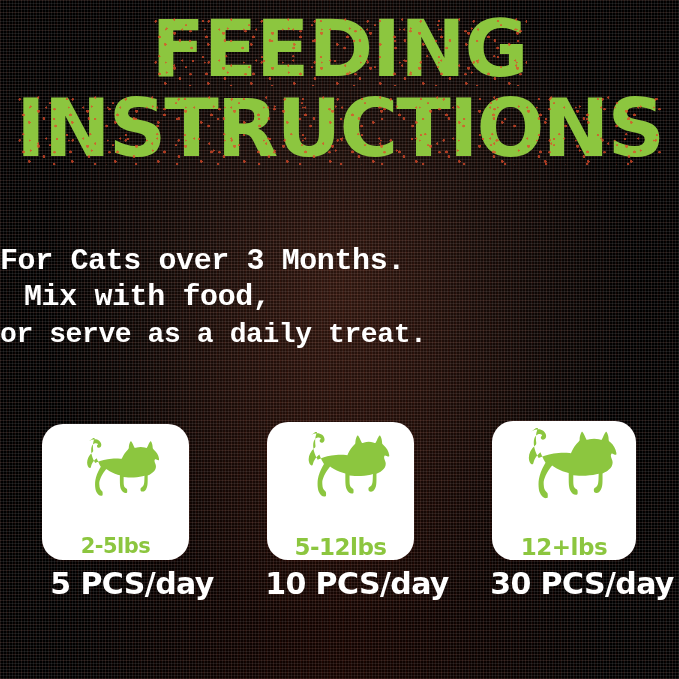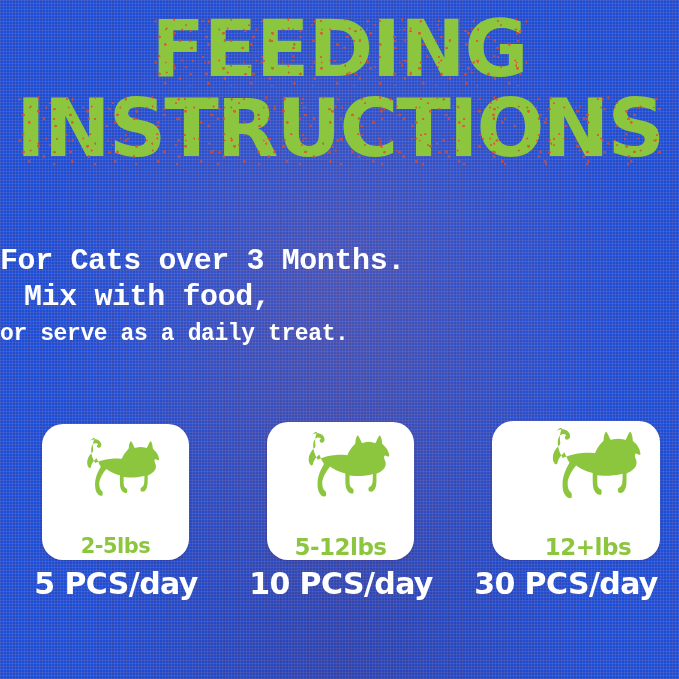--- a/index.html
+++ b/index.html
@@ -6,21 +6,21 @@
   html,body{margin:0;padding:0;}
   body{
     width:679px;height:679px;overflow:hidden;
     font-family:"Liberation Sans", sans-serif;
     background:#E04A29;
   }
 
   
   #poster{
     position:relative;width:679px;height:679px;overflow:hidden;
-    background-color:#1d4ed8;
+    background-color:#000000;
   }
   
   #poster::before{
     content:"";position:absolute;inset:0;z-index:0;pointer-events:none;
     background-image:
       repeating-linear-gradient(0deg, rgba(255,255,255,.085) 0px, rgba(255,255,255,.085) 1px, rgba(0,0,0,0) 1px, rgba(0,0,0,0) 3px),
       repeating-linear-gradient(90deg, rgba(255,255,255,.075) 0px, rgba(255,255,255,.075) 1px, rgba(0,0,0,0) 1px, rgba(0,0,0,0) 3px),
       repeating-linear-gradient(0deg, rgba(120,20,0,.10) 0px, rgba(120,20,0,.10) 1px, rgba(0,0,0,0) 1px, rgba(0,0,0,0) 6px),
       repeating-linear-gradient(90deg, rgba(120,20,0,.09) 0px, rgba(120,20,0,.09) 1px, rgba(0,0,0,0) 1px, rgba(0,0,0,0) 7px);
   }
@@ -78,21 +78,21 @@
   
   #subtitle{
     position:absolute;left:0;right:0;top:243px;
     color:#FFFFFF;
     font-family:Liberation Mono, monospace;
     font-weight:700;
   }
   .sub-line{display:block;white-space:nowrap;}
   .sub-1{font-size:30px;line-height:36px;letter-spacing:-.4px;}
   .sub-2{font-size:30px;line-height:37px;letter-spacing:-.4px;padding-left:24px;}
-  .sub-3{font-size:23px;line-height:37px;letter-spacing:-.4px;}
+  .sub-3{font-size:28px;line-height:37px;letter-spacing:-.4px;}
 
   
   #cards{
     position:absolute;left:0;right:0;top:418px;height:145px;
   }
   .card{
     position:absolute;
     background:#FFFFFF;
     border-radius:22px;
     box-shadow:0 1px 3px rgba(90,15,0,.20);
@@ -105,21 +105,21 @@
     color:#8CC63F;
     font-family:"DejaVu Sans", sans-serif;
     font-weight:700;
     letter-spacing:-.5px;
     white-space:nowrap;
   }
 
   
   #card-0{left:42px;  top:6px;  width:147px;height:136px;border-radius:21px;}
   #card-1{left:267px; top:4px;  width:147px;height:138px;border-radius:21px;}
-  #card-2{left:492px; top:3px;  width:144px;height:139px;border-radius:21px;padding-left:24px;}
+  #card-2{left:492px; top:3px;  width:144px;height:139px;border-radius:21px;}
 
   #card-0 .cat{width:86px; height:62px;  margin-top:14px;}
   #card-1 .cat{width:104px;height:74px;  margin-top:10px;}
   #card-2 .cat{width:120px;height:86px;  margin-top:7px;}
 
   #card-0 .wlabel{font-size:21px;margin-top:11px;}
   #card-1 .wlabel{font-size:23px;margin-top:10px;}
   #card-2 .wlabel{font-size:23px;margin-top:8px;}
 
   
@@ -128,20 +128,21 @@
   }
   .dose{
     position:absolute;top:0;
     color:#FFFFFF;
     font-family:"DejaVu Sans", sans-serif;
     font-weight:700;
     font-size:30px;line-height:42px;
     letter-spacing:-.6px;
     white-space:nowrap;
     text-align:center;
+    padding-left:16px;
   }
   #dose-0{left:20px;  width:192px;}
   #dose-1{left:243px; width:196px;}
   #dose-2{left:468px; width:196px;}
 </style>
 </head>
 <body>
 
 <div id="poster">
 

